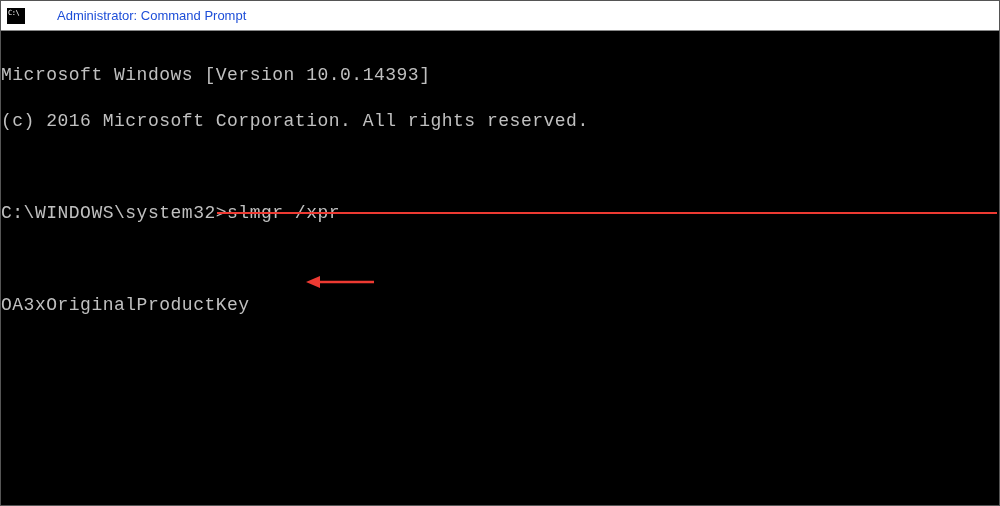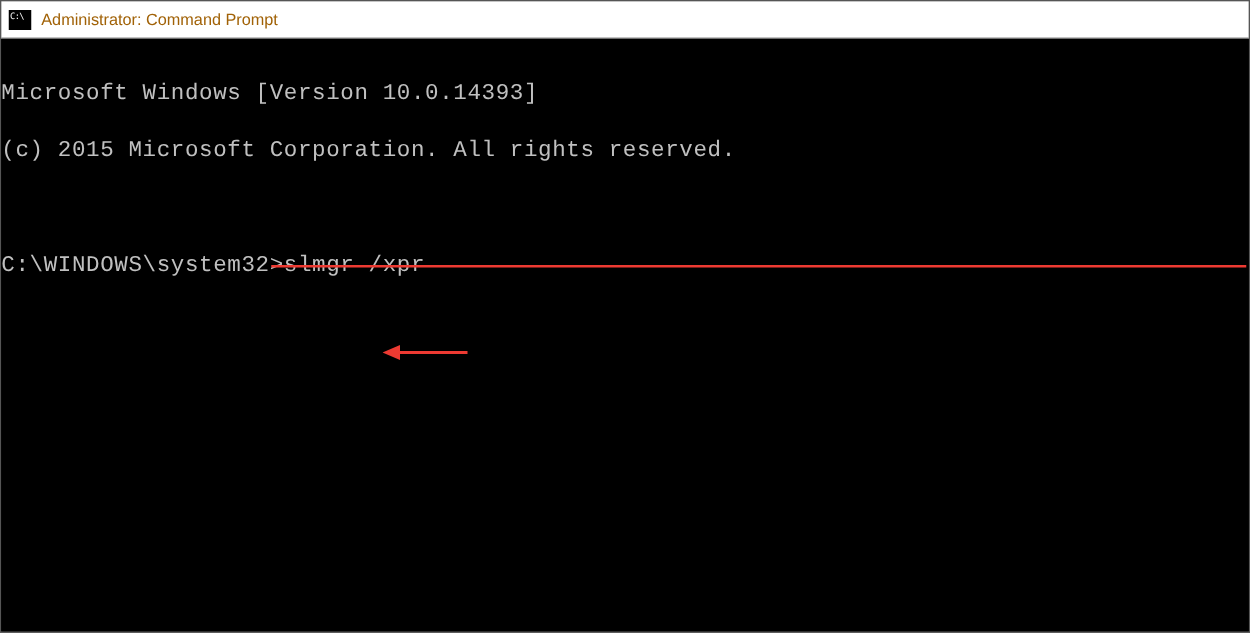--- a/index.html
+++ b/index.html
@@ -54,21 +54,22 @@
       content: "_";
       position: absolute;
       bottom: -2px;
       left: 2px;
       color: #fff;
       font-size: 8px;
       font-family: Consolas, monospace;
     }
     .title-text {
       font-size: 13px;
-      color: #a16207;
+      color: #1d4ed8;
+      margin-left: 24px;
     }
     .terminal {
       flex: 1;
       background: #000;
       color: #c0c0c0;
       font-family: "Consolas", "Courier New", monospace;
       font-size: 18px;
       line-height: 23px;
       padding: 10px 0 0 0;
       white-space: pre;
@@ -100,24 +101,25 @@
 <body>
 
 <div class="window">
   <div class="titlebar">
     <div class="title-icon"></div>
     <span class="title-text">Administrator: Command Prompt</span>
   </div>
 
   <div class="terminal">
 <div class="line">Microsoft Windows [Version 10.0.14393]</div>
-<div class="line">(c) 2015 Microsoft Corporation. All rights reserved.</div>
+<div class="line">(c) 2016 Microsoft Corporation. All rights reserved.</div>
 <div class="blank"></div>
 <div class="line"><span>C:\WINDOWS\system32&gt;</span><span>slmgr /xpr</span></div>
 <div class="blank"></div>
+<div class="line">OA3xOriginalProductKey</div>
 <div class="blank"></div>
 <div class="blank"></div>
 
 
     
     <div class="underline" style="left:216px; top:181px; width:780px;"></div>
 
     
     <div class="arrow" style="left:305px; top:197px;">
       <svg width="70" height="16" viewBox="0 0 70 16">

